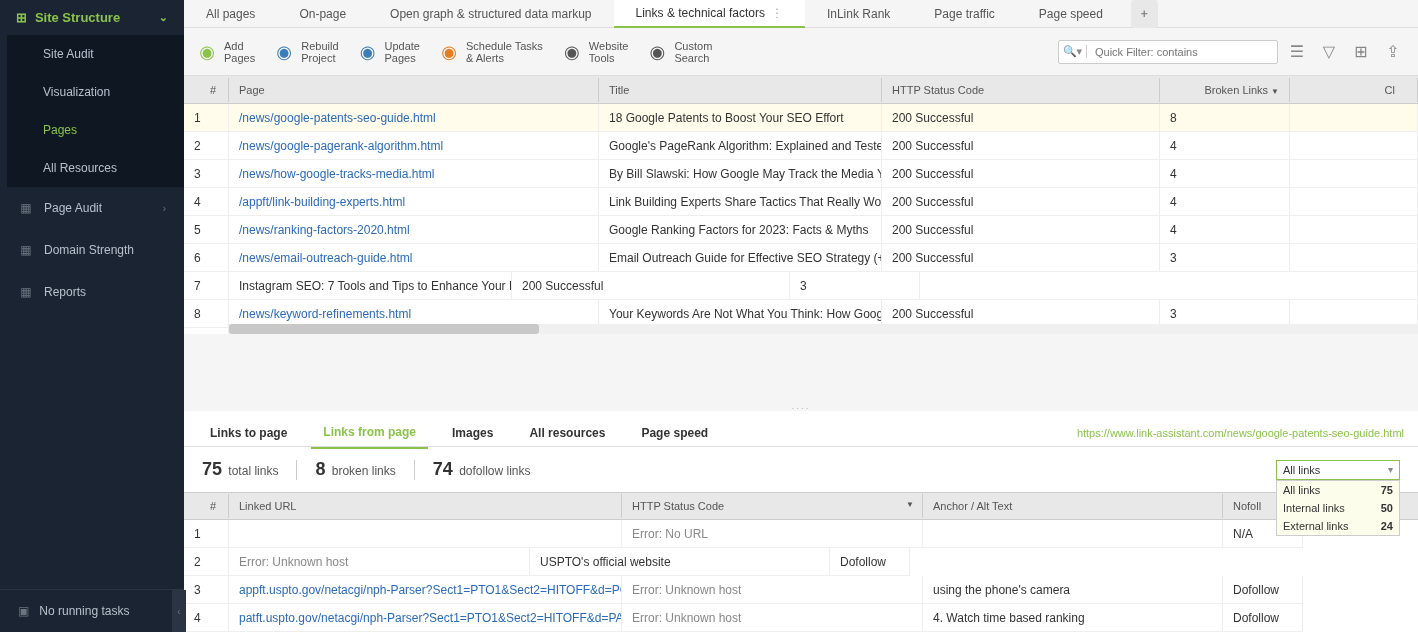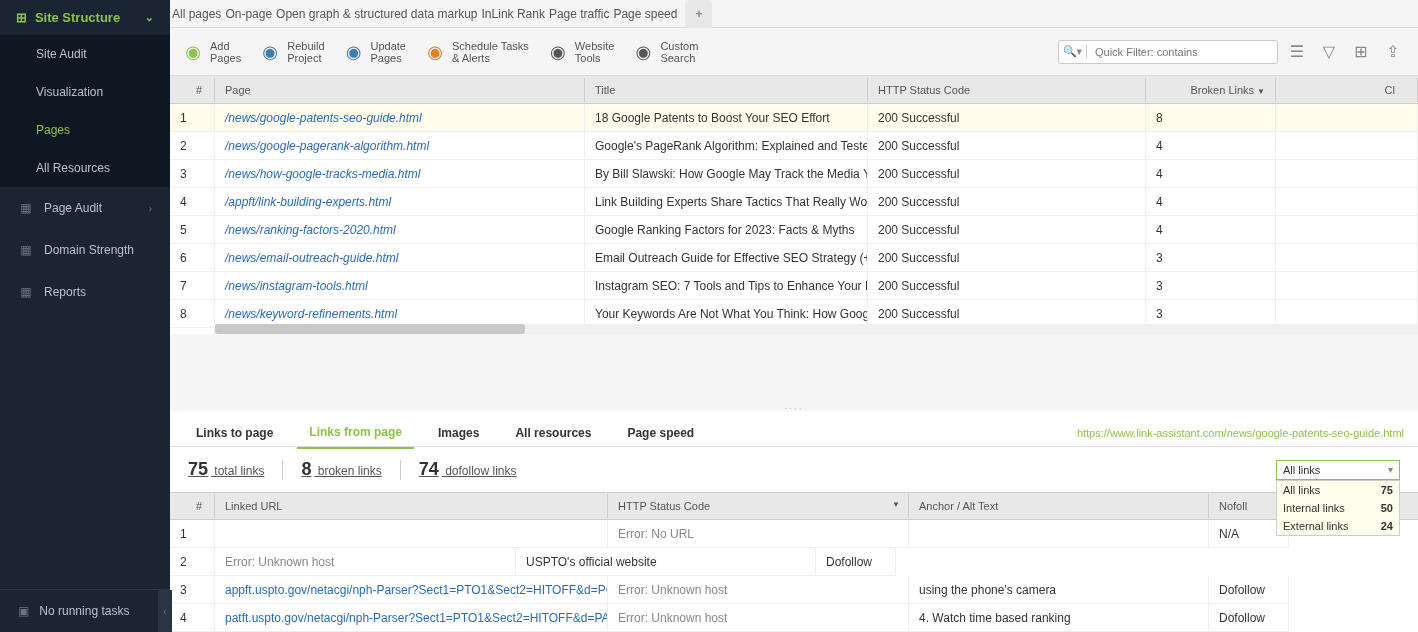--- a/index.html
+++ b/index.html
@@ -1,33 +1,33 @@
 <!DOCTYPE html>
 <html><head>
 <meta charset="utf-8">
 <style>
 * { margin: 0; padding: 0; box-sizing: border-box; }
 body { font-family: Arial, sans-serif; font-size: 12px; background: #f5f5f5; color: #333; width: 1418px; height: 632px; overflow: hidden; display: flex; }
-.sidebar { width: 170px; background: #1a2433; color: #b8c0cc; flex-shrink: 0; display: flex; flex-direction: column; }
+.sidebar { width: 184px; background: #1a2433; color: #b8c0cc; flex-shrink: 0; display: flex; flex-direction: column; }
 .sidebar-header { padding: 10px 16px; display: flex; align-items: center; justify-content: space-between; color: #8bc34a; font-weight: bold; font-size: 13px; }
 .sidebar-header .ic { margin-right: 8px; color: #8bc34a; }
 .chev { color: #8bc34a; font-size: 11px; }
-.sidebar-item { padding: 12px 18px 12px 36px; cursor: pointer; font-size: 12px; }
+.sidebar-item { padding: 12px 18px 12px 36px; cursor: pointer; font-size: 12px; margin-left: 7px; }
 .sidebar-item.active { color: #8bc34a; }
 .sidebar-item.sub { background: #0f1722; }
 .sidebar-section { padding: 14px 18px; display: flex; align-items: center; cursor: pointer; font-size: 12px; }
 .sidebar-section .ic { margin-right: 10px; color: #6a7580; width: 16px; display: inline-block; text-align: center; }
 .sidebar-section .chev2 { margin-left: auto; font-size: 10px; color: #6a7580; }
 .sidebar-bottom { margin-top: auto; padding: 14px 18px; display: flex; align-items: center; font-size: 12px; border-top: 1px solid #2a3442; position: relative; }
 .sidebar-bottom .ic { margin-right: 10px; color: #6a7580; }
 .sidebar-bottom .coll { position: absolute; right: -2px; top: 0; bottom: 0; width: 14px; background: #2a3442; display: flex; align-items: center; justify-content: center; color: #6a7580; font-size: 10px; }
 
 .main { flex: 1; display: flex; flex-direction: column; overflow: hidden; }
 .tabs { background: #f5f5f5; display: flex; align-items: center; border-bottom: 1px solid #ddd; height: 28px; }
-.tab { padding: 6px 2px; cursor: pointer; font-size: 12px; color: #555; height: 28px; display: flex; align-items: center; }
+.tab { padding: 6px 22px; cursor: pointer; font-size: 12px; color: #555; height: 28px; display: flex; align-items: center; }
 .tab.active { background: #fff; color: #333; border-bottom: 2px solid #8bc34a; font-weight: 500; }
 .tab.add { padding: 4px 10px; background: #e8e8e8; margin-left: 6px; font-weight: bold; color: #888; border-radius: 3px; }
 
 .toolbar { background: #f5f5f5; display: flex; align-items: center; padding: 6px 12px; border-bottom: 1px solid #ddd; height: 48px; }
 .tb-btn { display: flex; align-items: center; margin-right: 18px; cursor: pointer; }
 .tb-btn .ic { width: 22px; height: 22px; display: flex; align-items: center; justify-content: center; margin-right: 6px; }
 .tb-btn .lbl { font-size: 11px; line-height: 12px; color: #555; }
 .tb-right { margin-left: auto; display: flex; align-items: center; }
 .qf { display: flex; align-items: center; border: 1px solid #ccc; background: #fff; height: 24px; border-radius: 2px; }
 .qf .sic { width: 28px; border-right: 1px solid #ccc; display: flex; align-items: center; justify-content: center; font-size: 11px; color: #888; }
@@ -42,34 +42,34 @@
 .c-title { width: 283px; }
 .c-http { width: 278px; }
 .c-broken { width: 130px; text-align: right; position: relative; }
 .c-broken .sort { font-size: 8px; margin-left: 3px; }
 .c-last { flex: 1; text-align: right; padding-right: 22px; }
 
 .grid-body { height: 230px; overflow: hidden; position: relative; }
 .row { display: flex; height: 28px; align-items: center; background: #fff; font-size: 12px; }
 .row.sel { background: #fffcec; }
 .row .gc { border-right: 1px solid #eee; border-bottom: 1px solid #eee; height: 28px; display: flex; align-items: center; }
-.row .c-page { color: #2a6ab8; cursor: pointer; font-style: italic; }
+.row .c-page { color: #2a6ab8; cursor: pointer; }
 .scrollbar { position: absolute; bottom: 0; left: 45px; right: 0; height: 10px; background: #f0f0f0; }
 .scrollbar .thumb { position: absolute; left: 0; width: 310px; height: 10px; background: #c8c8c8; border-radius: 3px; }
 
 .drag { height: 8px; background: #f5f5f5; display: flex; align-items: center; justify-content: center; color: #bbb; font-size: 10px; letter-spacing: 2px; cursor: ns-resize; }
 
 .detail { flex-shrink: 0; display: flex; flex-direction: column; background: #fff; }
 .dtabs { display: flex; align-items: center; padding: 8px 14px 0; border-bottom: 1px solid #ddd; height: 36px; }
 .dtab { padding: 8px 12px; margin-right: 12px; cursor: pointer; font-weight: bold; font-size: 12px; color: #333; }
 .dtab.active { color: #8bc34a; border-bottom: 2px solid #8bc34a; }
 .durl { margin-left: auto; color: #8bc34a; font-size: 11px; }
 
 .stats { display: flex; align-items: center; padding: 12px 18px; font-size: 12px; position: relative; }
-.stat { margin-right: 18px; color: #555; text-decoration: underline; }
+.stat { margin-right: 18px; color: #555; }
 .stat b { font-size: 18px; font-weight: bold; color: #333; margin-right: 3px; }
 .divider { width: 1px; height: 20px; background: #ccc; margin-right: 18px; }
 .filter-wrap { margin-left: auto; position: relative; }
 .filter-sel { border: 1px solid #8bc34a; background: #fff; padding: 3px 24px 3px 6px; width: 124px; font-size: 11px; position: relative; cursor: pointer; }
 .filter-sel::after { content: "▾"; position: absolute; right: 6px; top: 3px; color: #888; font-size: 10px; }
 .dropdown { position: absolute; top: 20px; left: 0; right: 0; background: #fdfdec; border: 1px solid #ccc; z-index: 10; }
 .dd-opt { display: flex; justify-content: space-between; padding: 3px 6px; font-size: 11px; cursor: pointer; }
 
 .grid-head2 { display: flex; background: #e8e8e8; border-top: 1px solid #ccc; border-bottom: 1px solid #ccc; height: 28px; align-items: center; font-size: 11px; color: #555; }
 .d-num { width: 45px; text-align: right; padding-right: 12px; }
@@ -117,20 +117,21 @@
     <span>No running tasks</span>
     <span class="coll">‹</span>
   </div>
 </div>
 
 <div class="main">
   <div class="tabs" id="top-tabs">
       <div class="tab">All pages</div>
       <div class="tab">On-page</div>
       <div class="tab">Open graph &amp; structured data markup</div>
+      <div class="tab active">Links &amp; technical factors <span style="color:#aaa;margin-left:6px;">⋮</span></div>
       <div class="tab">InLink Rank</div>
       <div class="tab">Page traffic</div>
       <div class="tab">Page speed</div>
       <div class="tab add">+</div>
     </div>
 
   <div class="toolbar">
     <div id="tb-buttons" style="display:flex;align-items:center;">
         <div class="tb-btn">
           <span class="ic" style="color:#8bc34a;font-size:18px;">◉</span>
@@ -222,21 +223,20 @@
         <div class="row">
           <div class="gc c-num">6</div>
           <div class="gc c-page">/news/email-outreach-guide.html</div>
           <div class="gc c-title">Email Outreach Guide for Effective SEO Strategy (+T...</div>
           <div class="gc c-http">200 Successful</div>
           <div class="gc c-broken">3</div>
           <div class="gc c-last"></div>
         </div>
         <div class="row">
           <div class="gc c-num">7</div>
-          <div class="gc c-page">/news/instagram-tools.html</div>
           <div class="gc c-title">Instagram SEO: 7 Tools and Tips to Enhance Your Bu...</div>
           <div class="gc c-http">200 Successful</div>
           <div class="gc c-broken">3</div>
           <div class="gc c-last"></div>
         </div>
         <div class="row">
           <div class="gc c-num">8</div>
           <div class="gc c-page">/news/keyword-refinements.html</div>
           <div class="gc c-title">Your Keywords Are Not What You Think: How Google ...</div>
           <div class="gc c-http">200 Successful</div>

